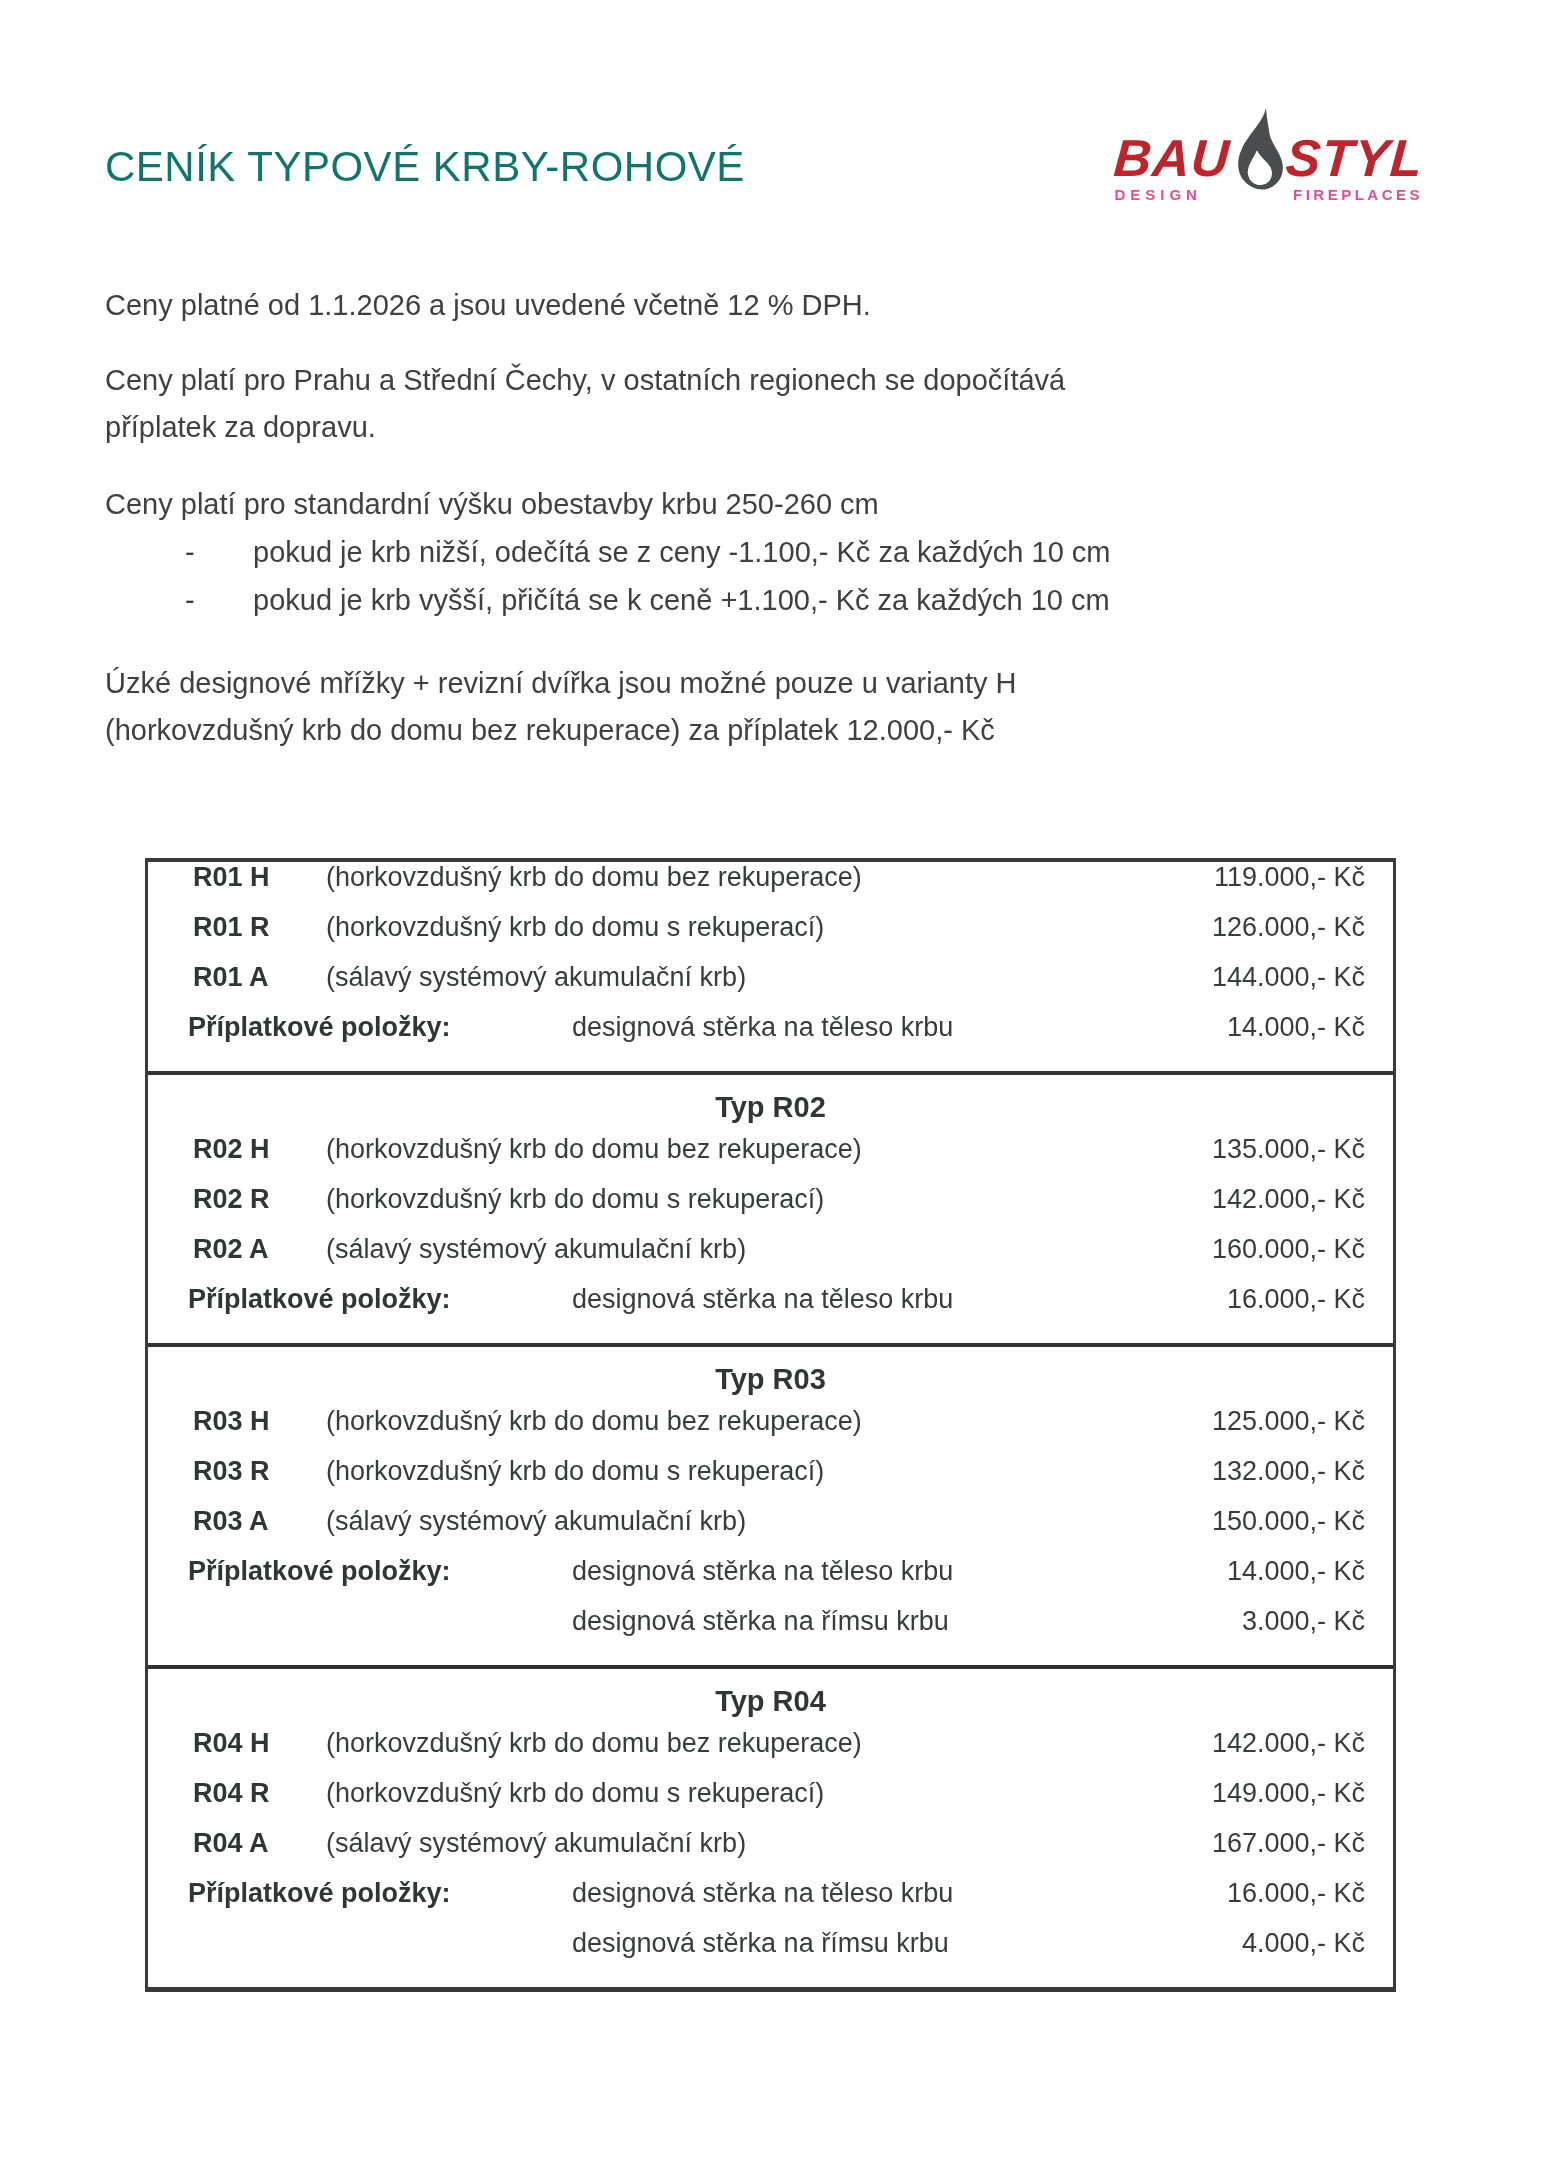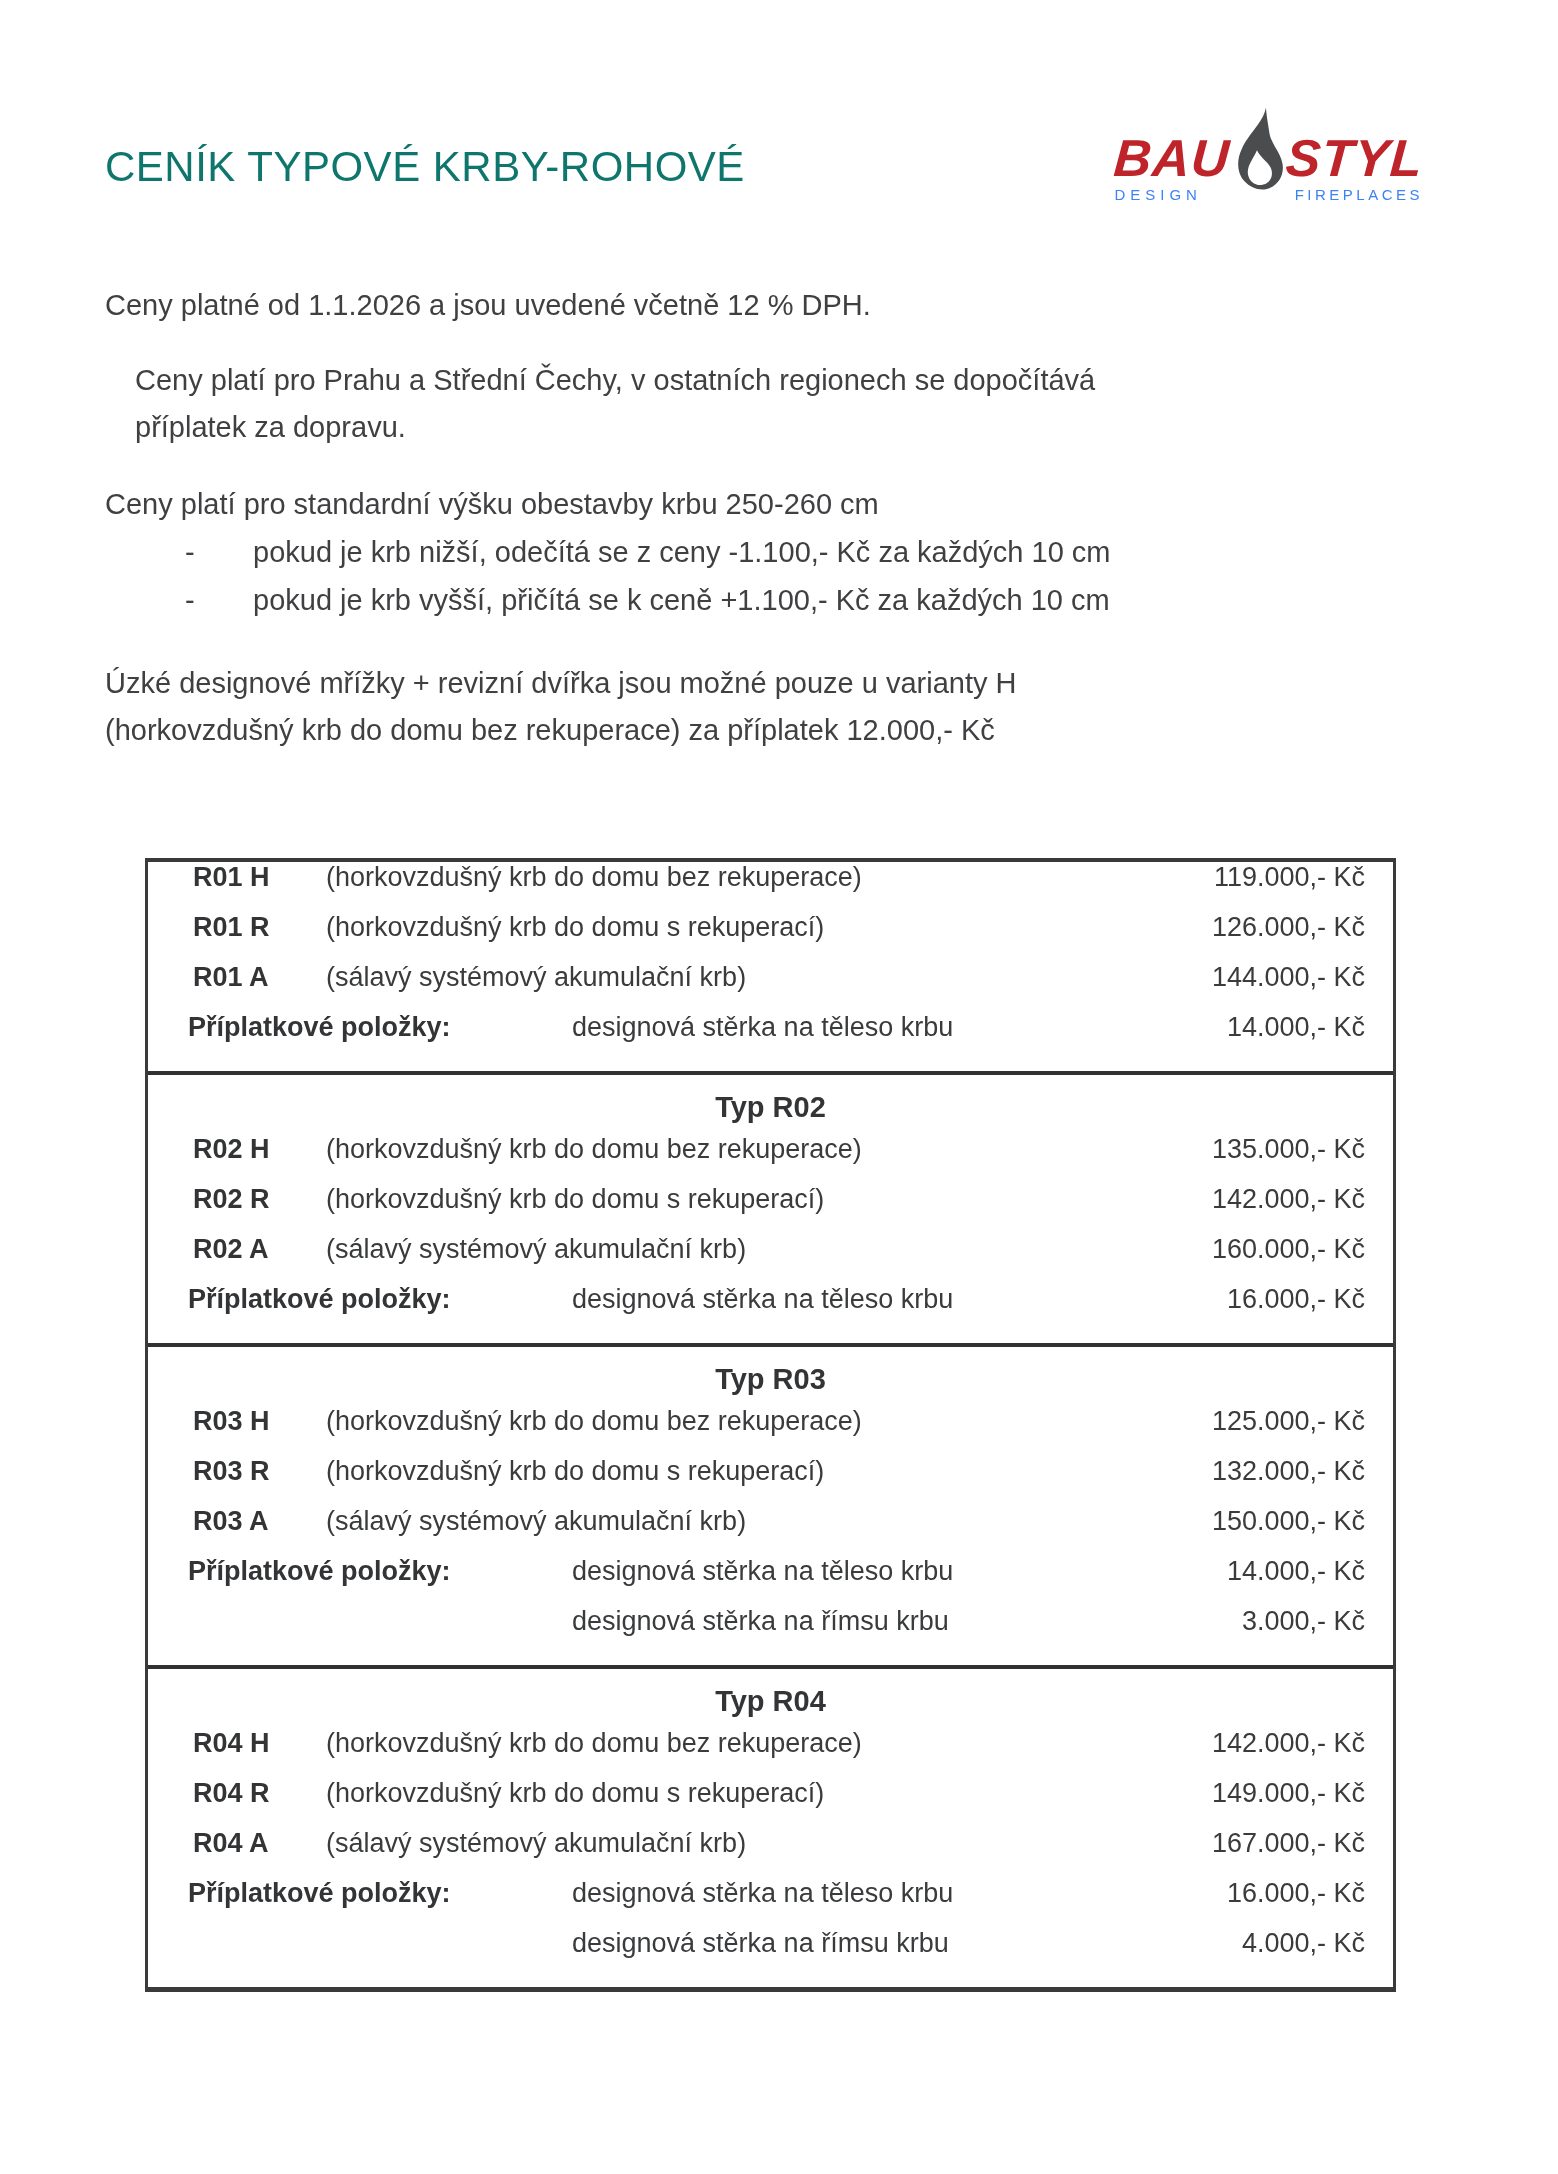--- a/index.html
+++ b/index.html
@@ -26,30 +26,30 @@
   }
   
   .logo{display:flex;align-items:flex-end;margin-right:40px;user-select:none;}
   .logo-col{display:flex;flex-direction:column;}
   .logo-word{
     font-size:52px;font-weight:bold;font-style:italic;
     color:#be2429;letter-spacing:1px;line-height:0.95;
     transform:skewX(-4deg);
   }
   .logo-sub{
-    font-size:15px;font-weight:normal;
-    color:#3b82f6;letter-spacing:5px;margin-top:4px;line-height:1;
+    font-size:15px;font-weight:bold;
+    color:#ec4899;letter-spacing:5px;margin-top:4px;line-height:1;
   }
   .logo-col.right .logo-sub{align-self:flex-end;letter-spacing:3.5px;}
   .flame{width:62px;height:102px;margin:0 -4px 0 -2px;flex:none;}
 
   
   .para{font-size:29px;line-height:47px;max-width:1360px;}
   .p1{margin-top:64px;}
-  .p2{margin-top:28px;margin-left:30px;}
+  .p2{margin-top:28px;}
   .p3{margin-top:30px;}
   .p4{margin-top:36px;}
   .bullet{display:flex;padding-left:80px;font-size:29px;line-height:48px;}
   .bullet .dash{width:68px;flex:none;}
 
   
   .price-table{
     width:1245px;
     margin:104px 0 0 40px;
     border:3px solid #3a3a3c;

